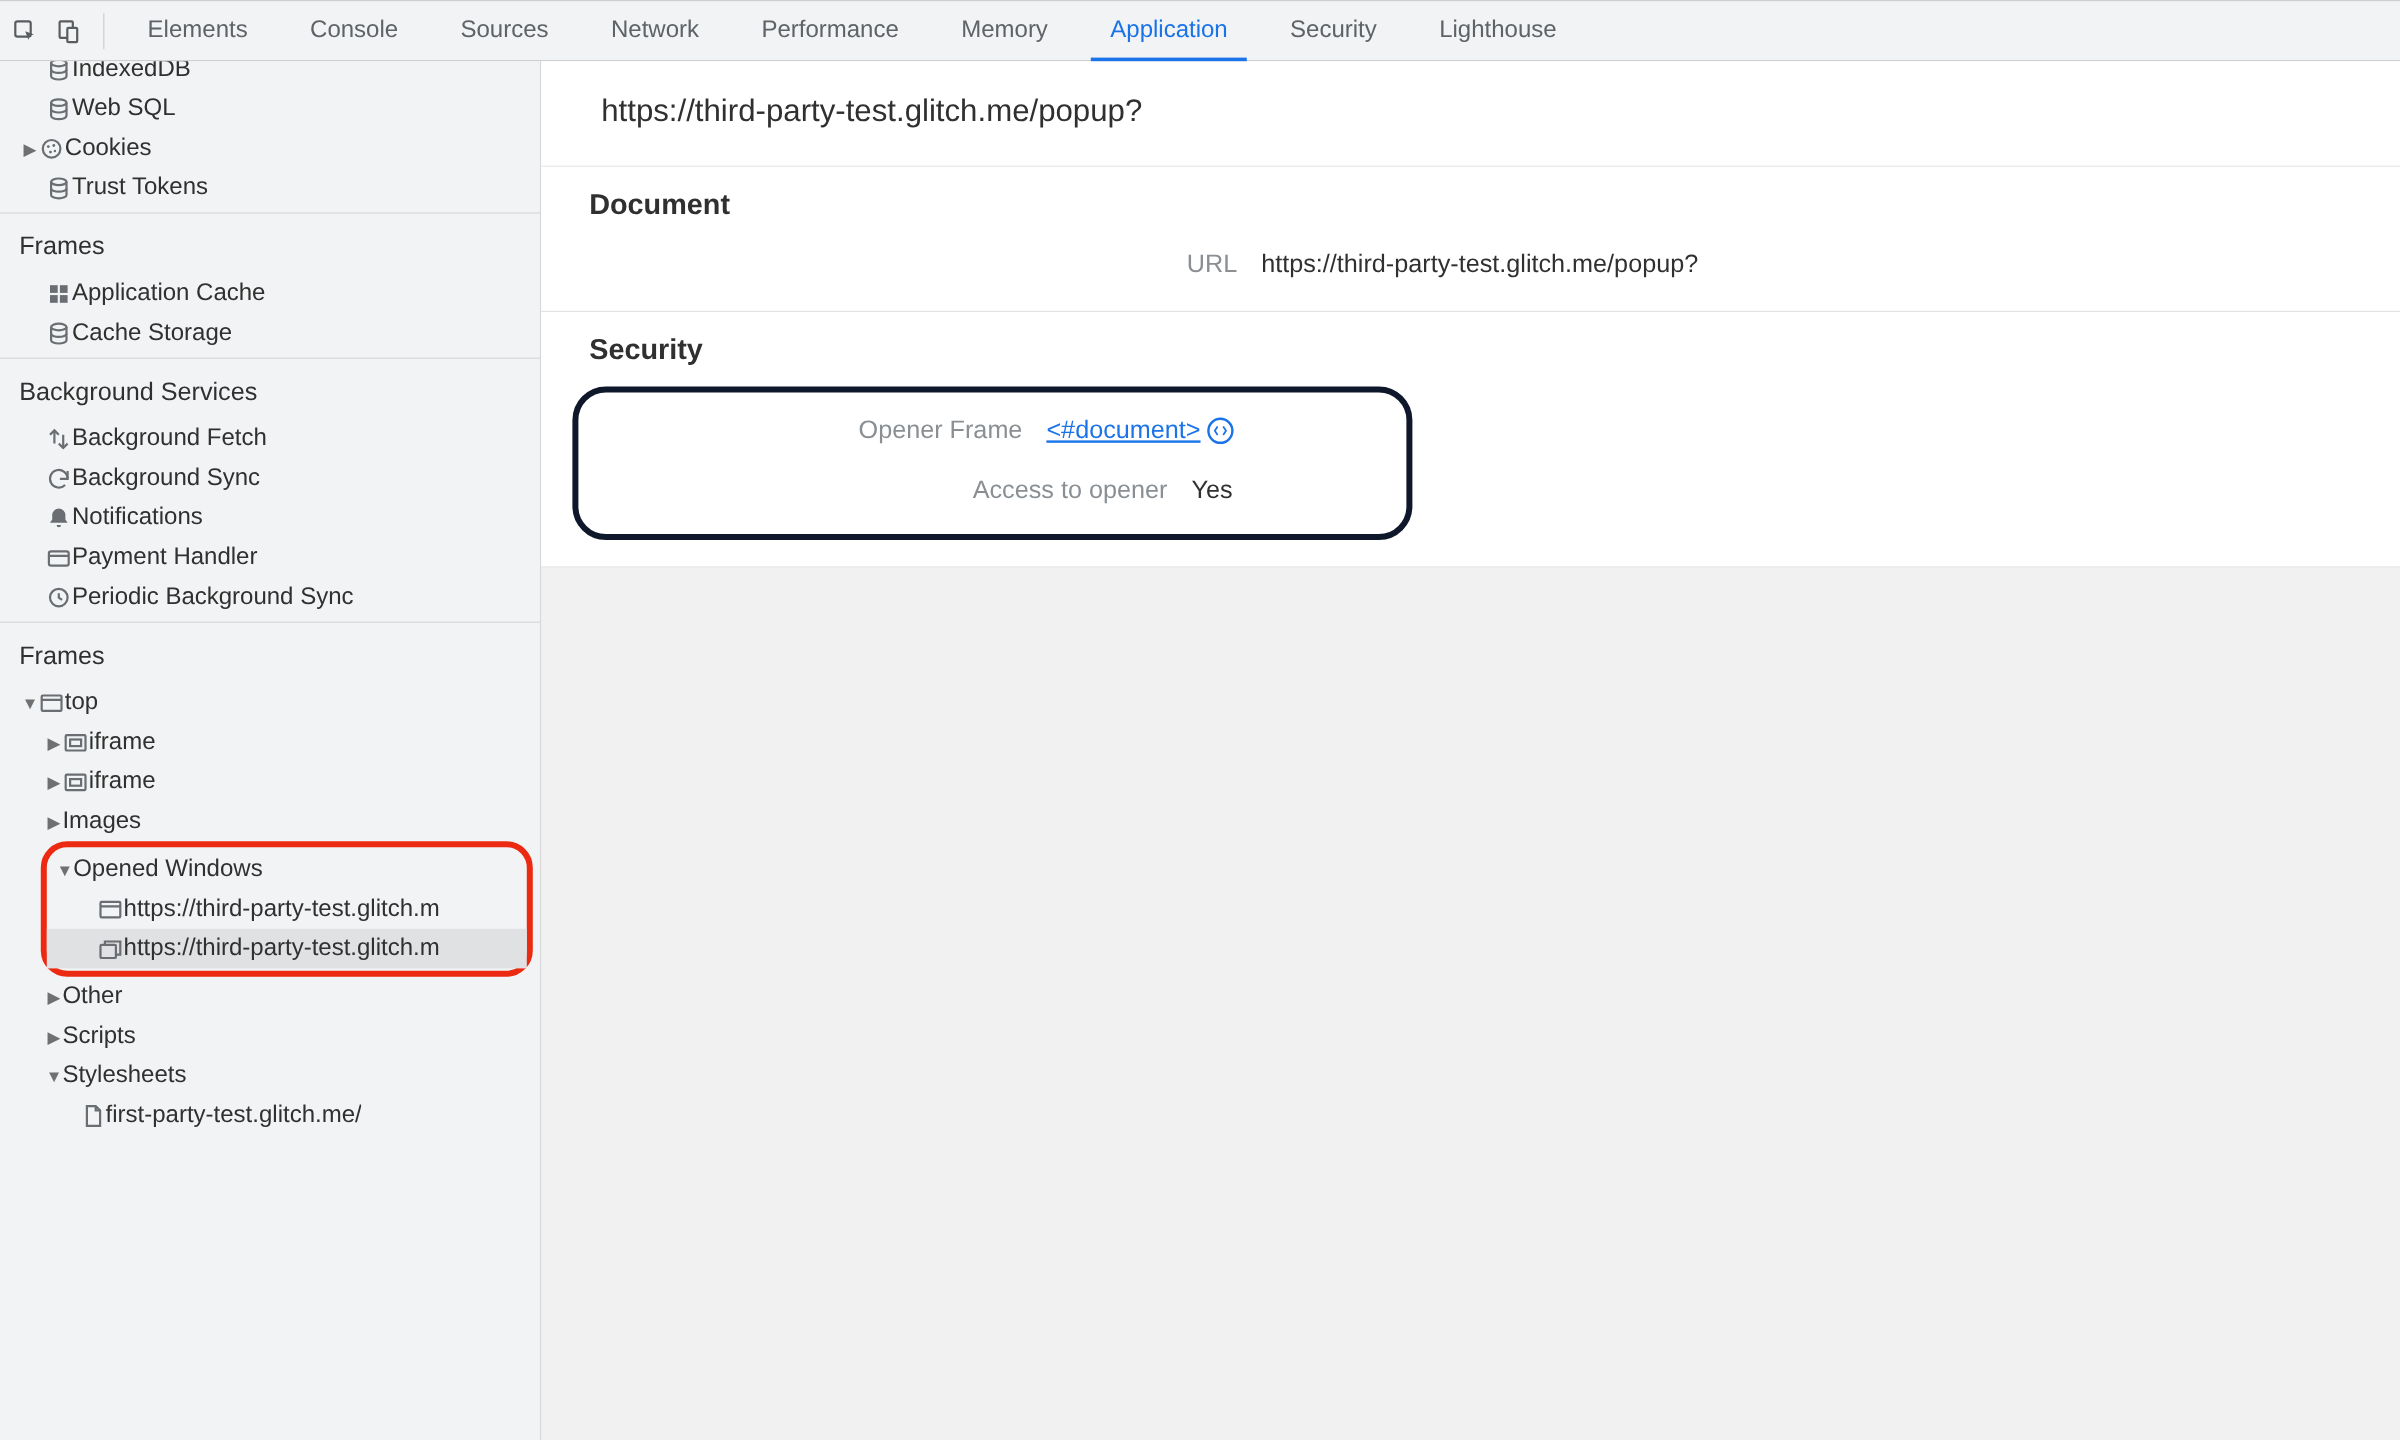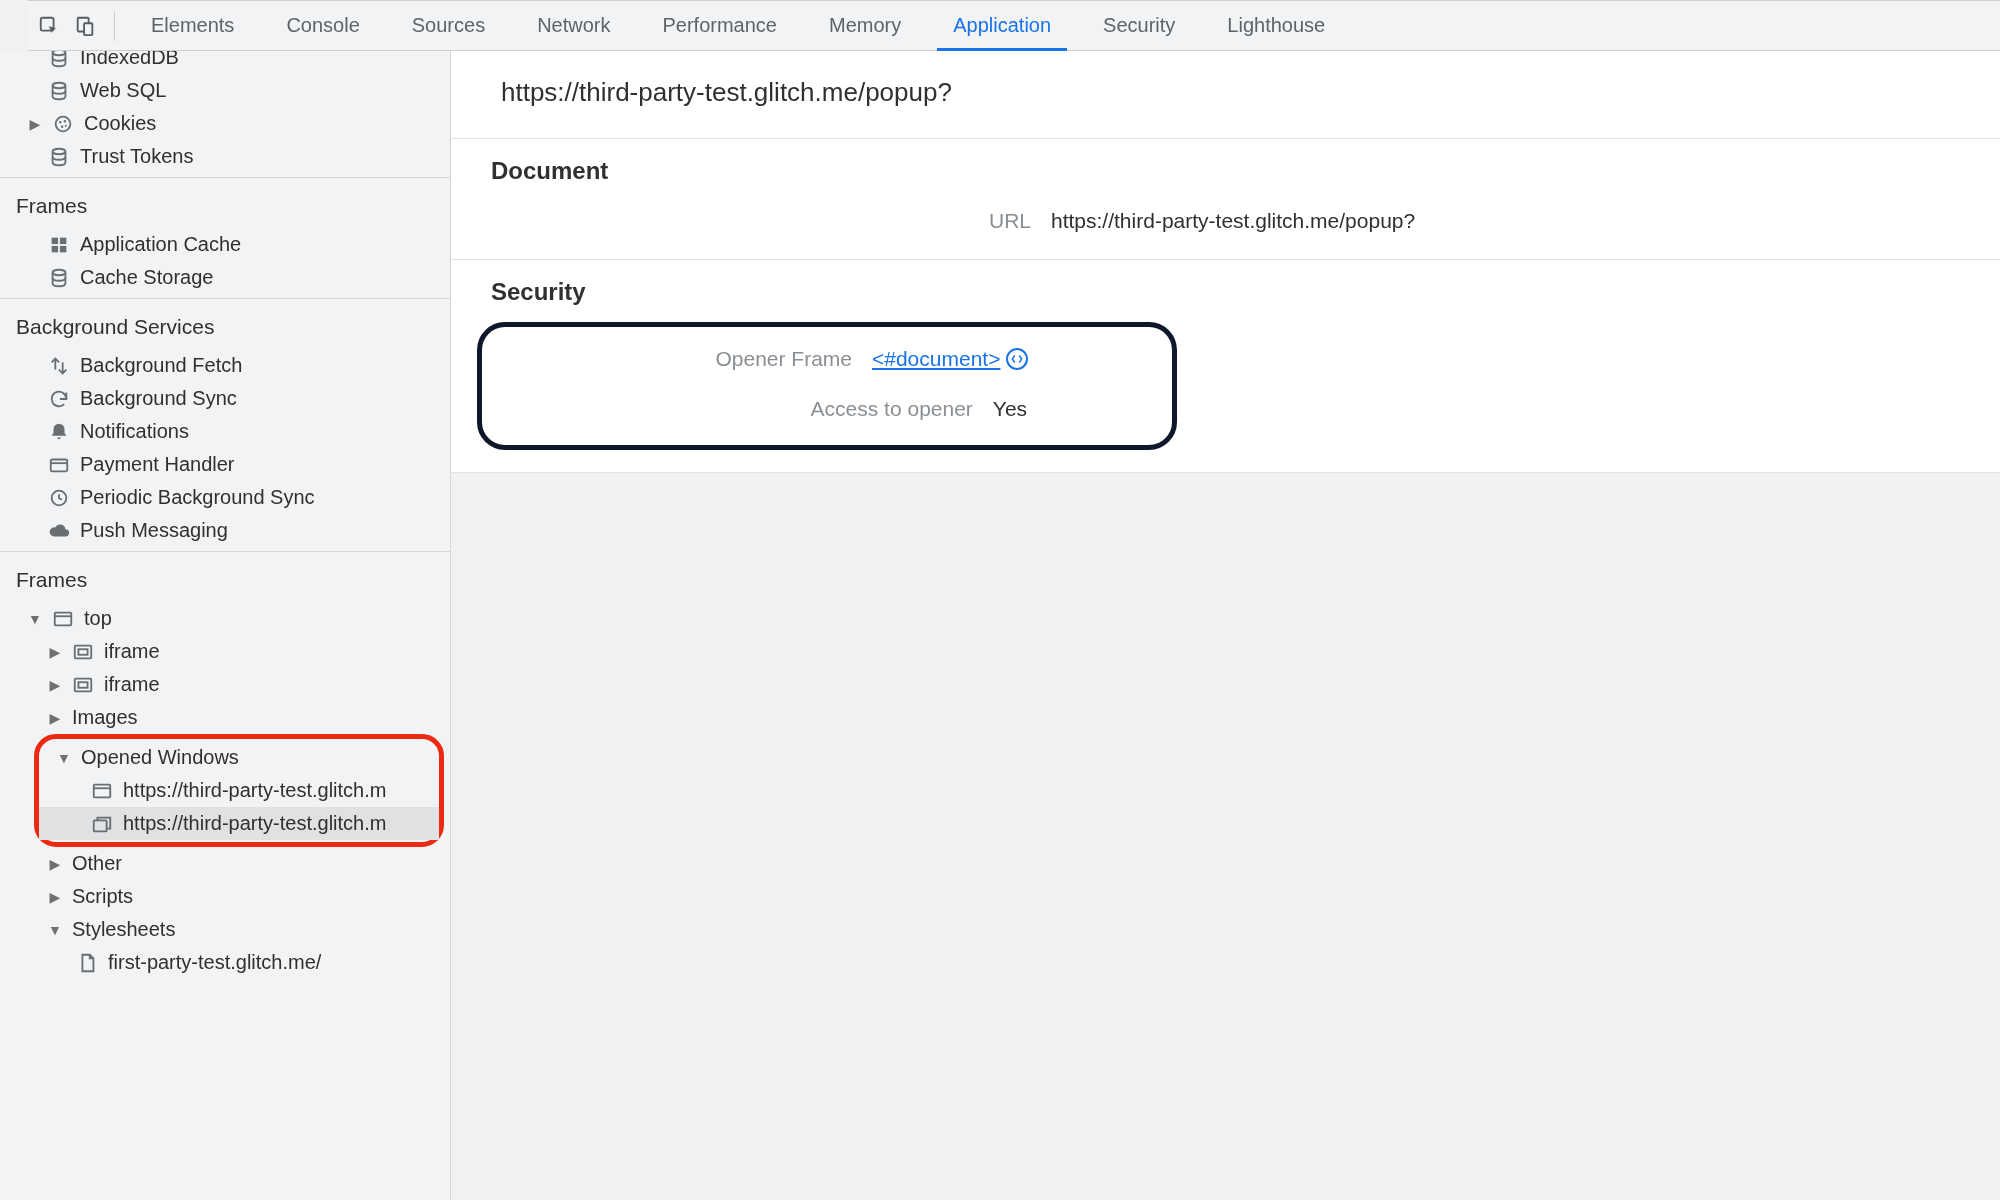--- a/index.html
+++ b/index.html
@@ -1,34 +1,34 @@
 <!DOCTYPE html>
 <html><head>
 <meta charset="utf-8">
 <style>
   * { box-sizing: border-box; margin: 0; padding: 0; }
   html, body { width: 2000px; height: 1200px; font-family: "Helvetica Neue", Arial, sans-serif; font-size: 20px; color: #303030; background: #f1f1f1; overflow: hidden; }
   .root { width: 2000px; height: 1200px; display: flex; flex-direction: column; }
 
   
-  .toolbar { height: 51px; background: #f1f3f4; border-top: 1px solid #cfcfcf; border-bottom: 1px solid #cfcfcf; display: flex; align-items: center; padding: 0 10px; margin-left: 28px; }
+  .toolbar { height: 51px; background: #f1f3f4; border-top: 1px solid #cfcfcf; border-bottom: 1px solid #cfcfcf; display: flex; align-items: center; padding: 0 10px; }
   .toolbar .tool-icons { display: flex; align-items: center; gap: 14px; padding-right: 18px; }
   .toolbar .divider { width: 1px; height: 30px; background: #cfcfcf; margin: 0 10px 0 0; }
   .tabs { display: flex; align-items: stretch; height: 100%; }
   .tab { display: flex; align-items: center; padding: 0 26px; color: #5f6368; cursor: pointer; position: relative; height: 100%; }
   .tab.active { color: #1a73e8; }
   .tab.active::after { content: ""; position: absolute; left: 10px; right: 10px; bottom: -1px; height: 3px; background: #1a73e8; }
 
   .body { flex: 1; display: flex; min-height: 0; }
 
   
   .sidebar { width: 451px; background: #f1f3f4; border-right: 1px solid #d7d7d7; overflow: hidden; display: flex; flex-direction: column; }
   .section-title { padding: 12px 16px 10px 16px; color: #303030; font-size: 21px; }
   .section-sep { height: 1px; background: #d7d7d7; margin: 4px 0; }
-  .tree-row { display: flex; align-items: center; gap: 10px; padding: 5px 10px 5px 10px; color: #303030; font-size: 20px; cursor: pointer; white-space: nowrap; overflow: hidden; text-overflow: ellipsis; text-align: right; }
+  .tree-row { display: flex; align-items: center; padding: 5px 10px 5px 10px; color: #303030; font-size: 20px; cursor: pointer; white-space: nowrap; overflow: hidden; text-overflow: ellipsis; text-align: right; }
   .tree-row.selected { background: #dfe1e3; }
   .caret { width: 14px; display: inline-flex; justify-content: center; color: #707070; font-size: 14px; }
   .spacer8 { display:inline-block; width:8px; }
   .spacer28 { display:inline-block; width:28px; }
   .spacer42 { display:inline-block; width:42px; }
   .spacer56 { display:inline-block; width:56px; }
   .icon { width: 22px; height: 22px; display: inline-flex; align-items: center; justify-content: center; flex-shrink: 0; }
   .icon svg { width: 22px; height: 22px; }
   .label { overflow: hidden; text-overflow: ellipsis; }
 
@@ -244,29 +244,20 @@
         <span class="spacer28"></span>
         <span class="icon">
           <svg viewBox="0 0 24 24" fill="none" class="stroke-mid" stroke-width="2">
               <circle cx="12" cy="12" r="8"></circle>
               <path d="M12 8v4l3 2"></path>
             </svg>
         </span>
         <span class="label">Periodic Background Sync</span>
       </div>
 
-      <div class="tree-row">
-        <span class="spacer28"></span>
-        <span class="icon">
-          <svg viewBox="0 0 24 24" class="fill-mid">
-              <path d="M7 18a5 5 0 1 1 .8-9.9A6 6 0 0 1 19 10a4 4 0 0 1 0 8H7Z"></path>
-            </svg>
-        </span>
-        <span class="label">Push Messaging</span>
-      </div>
 
       <div class="section-sep"></div>
       <div class="section-title">Frames</div>
 
       <div class="tree-row">
         <span class="spacer8"></span>
         <span class="caret">▼</span>
         <span class="icon">
           <svg viewBox="0 0 24 24" fill="none" class="stroke-mid" stroke-width="2">
               <rect x="3" y="5" width="18" height="14" rx="1"></rect>

